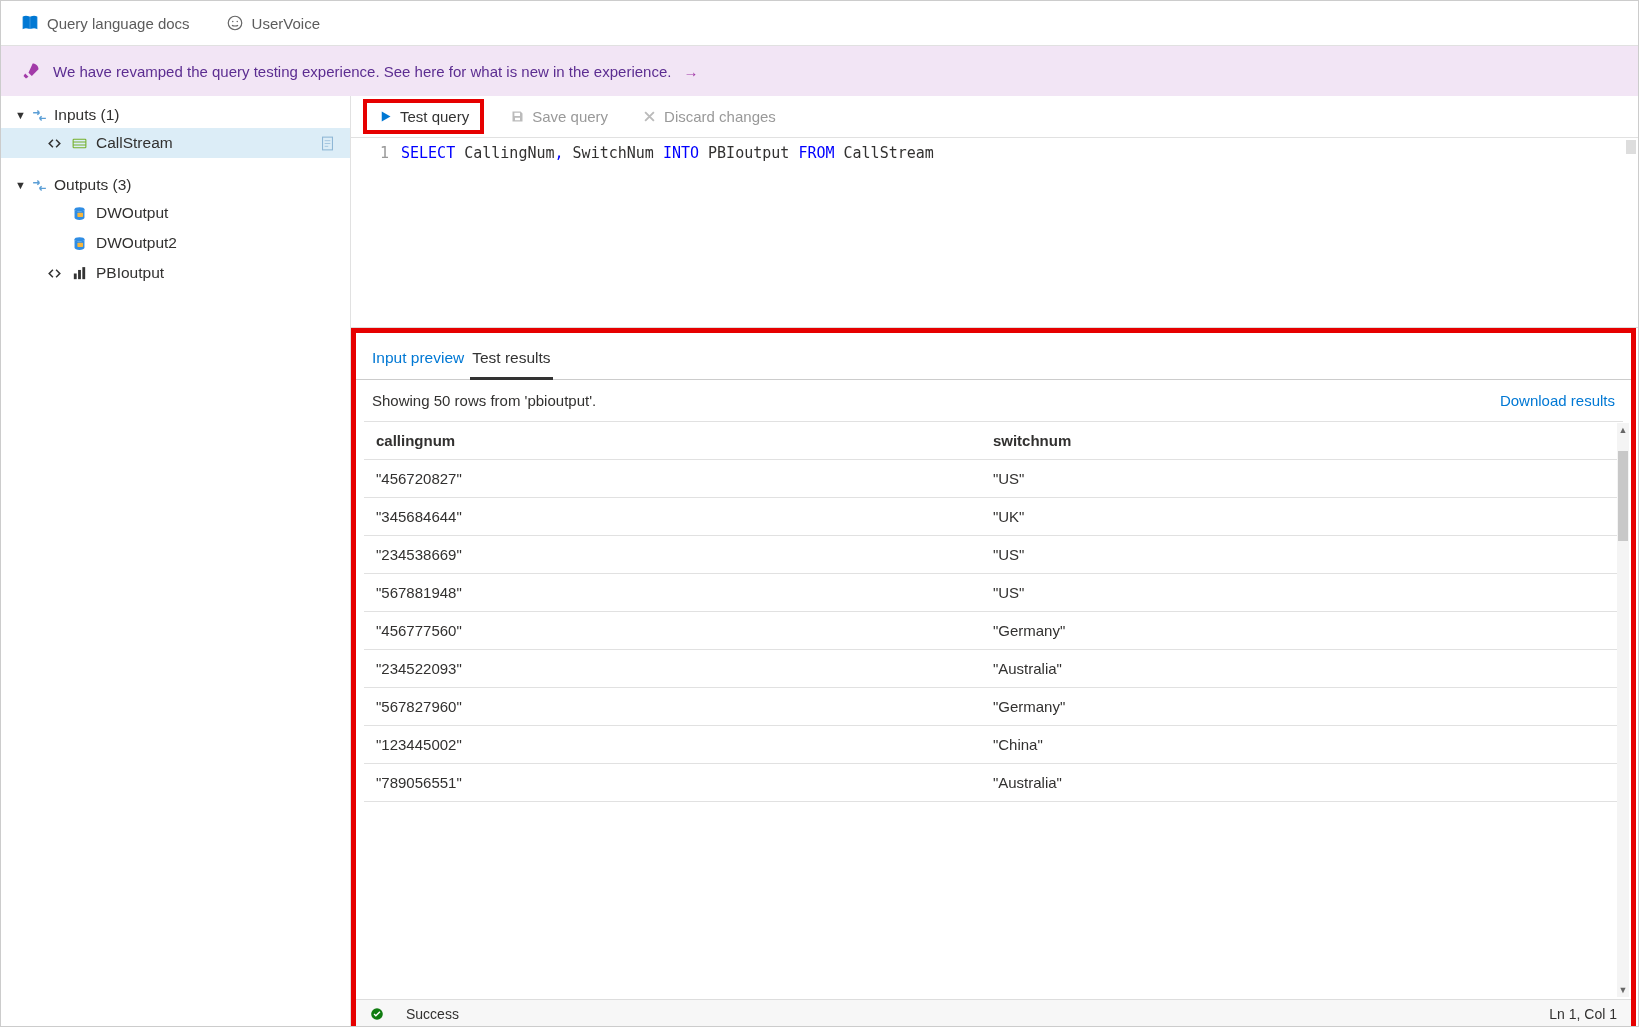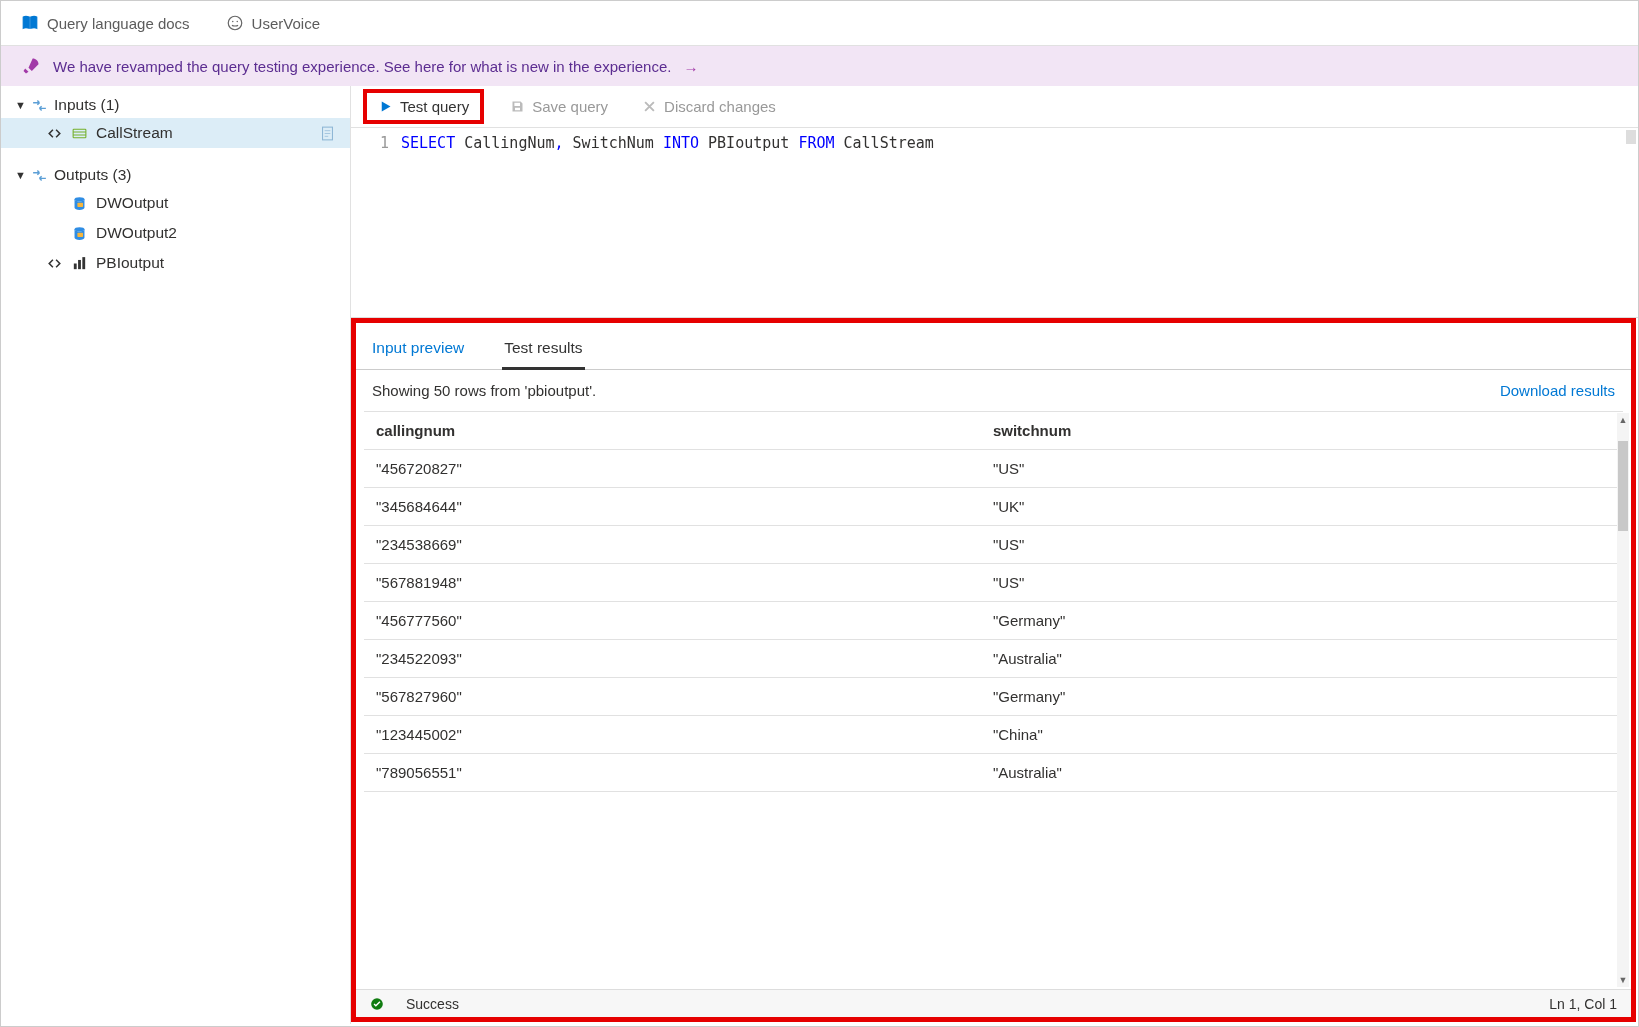--- a/index.html
+++ b/index.html
@@ -26,21 +26,21 @@
     display: flex;
     align-items: center;
     gap: 8px;
     color: #5c5c5c;
     text-decoration: none;
     font-size: 15px;
   }
   .topbar svg { width: 18px; height: 18px; }
   .banner {
     background: #f2e5f5;
-    height: 40px;
+    height: 50px;
     display: flex;
     align-items: center;
     padding: 0 20px;
     gap: 12px;
     font-size: 15px;
     color: #5c2d91;
   }
   .banner svg { width: 20px; height: 20px; }
   .banner .arrow { color: #a23aa8; font-weight: bold; }
   .main {
@@ -149,21 +149,21 @@
     flex: 1;
     display: flex;
     flex-direction: column;
     border: 5px solid #e60000;
     margin: 0 2px 2px 0;
     min-height: 0;
   }
   .tabs {
     display: flex;
     padding: 16px 14px 0 14px;
-    gap: 36px;
+    gap: 4px;
     border-bottom: 1px solid #ccc;
   }
   .tab {
     padding: 0 2px 10px 2px;
     font-size: 15.5px;
     cursor: pointer;
     color: #0078d4;
     border-bottom: 3px solid transparent;
     margin-bottom: -1px;
   }

